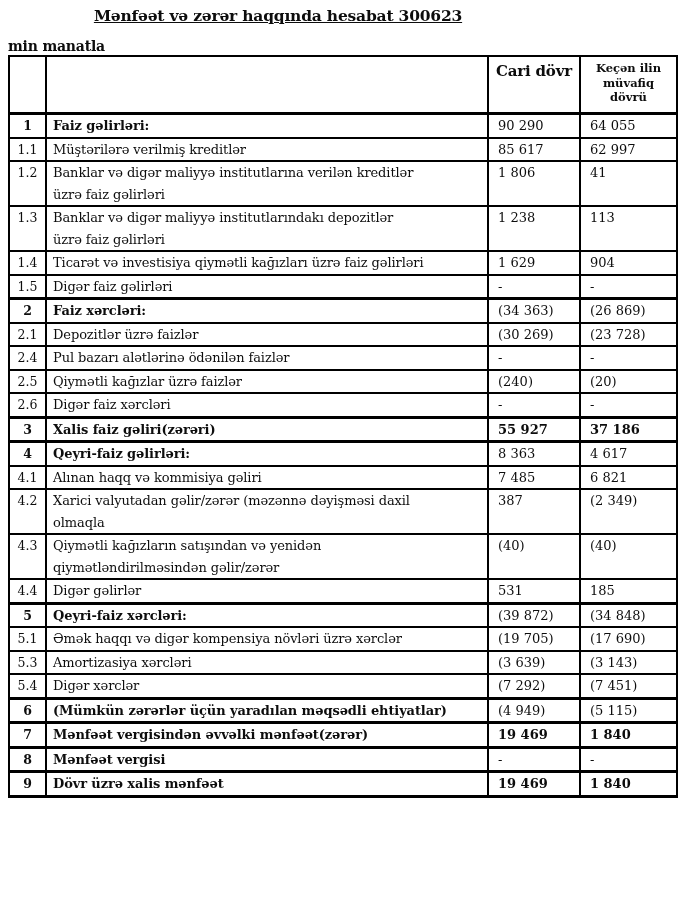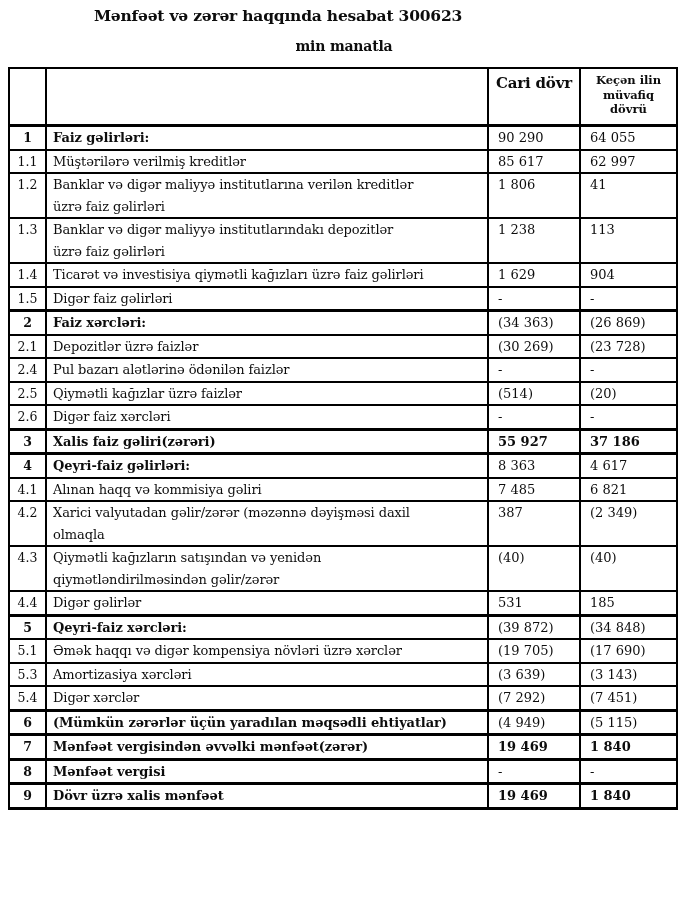--- a/index.html
+++ b/index.html
@@ -16,28 +16,29 @@
     padding-left: 8px;
     padding-top: 6px;
   }
   .doc-title {
     width: 540px;
     text-align: center;
     font-weight: bold;
     font-size: 15.5px;
     white-space: nowrap;
     letter-spacing: -0.2px;
+    text-decoration: underline;
   }
   .unit-note {
     width: 672px;
-    text-align: center;
+    text-align: left;
     font-weight: bold;
     font-size: 14px;
     margin-top: 13px;
-    margin-bottom: 13px;
+    margin-bottom: 1px;
     letter-spacing: -0.2px;
   }
   table.statement {
     border-collapse: collapse;
     table-layout: fixed;
     width: 668px;
   }
   table.statement th,
   table.statement td {
     border: 2px solid #000;
@@ -167,21 +168,21 @@
         </tr>
         <tr>
           <td class="col-no">2.4</td>
           <td class="col-label">Pul bazarı alətlərinə ödənilən faizlər</td>
           <td class="col-val">-</td>
           <td class="col-val">-</td>
         </tr>
         <tr>
           <td class="col-no">2.5</td>
           <td class="col-label">Qiymətli kağızlar üzrə faizlər</td>
-          <td class="col-val">(514)</td>
+          <td class="col-val">(240)</td>
           <td class="col-val">(20)</td>
         </tr>
         <tr>
           <td class="col-no">2.6</td>
           <td class="col-label">Digər faiz xərcləri</td>
           <td class="col-val">-</td>
           <td class="col-val">-</td>
         </tr>
         <tr class="section">
           <td class="col-no">3</td>

